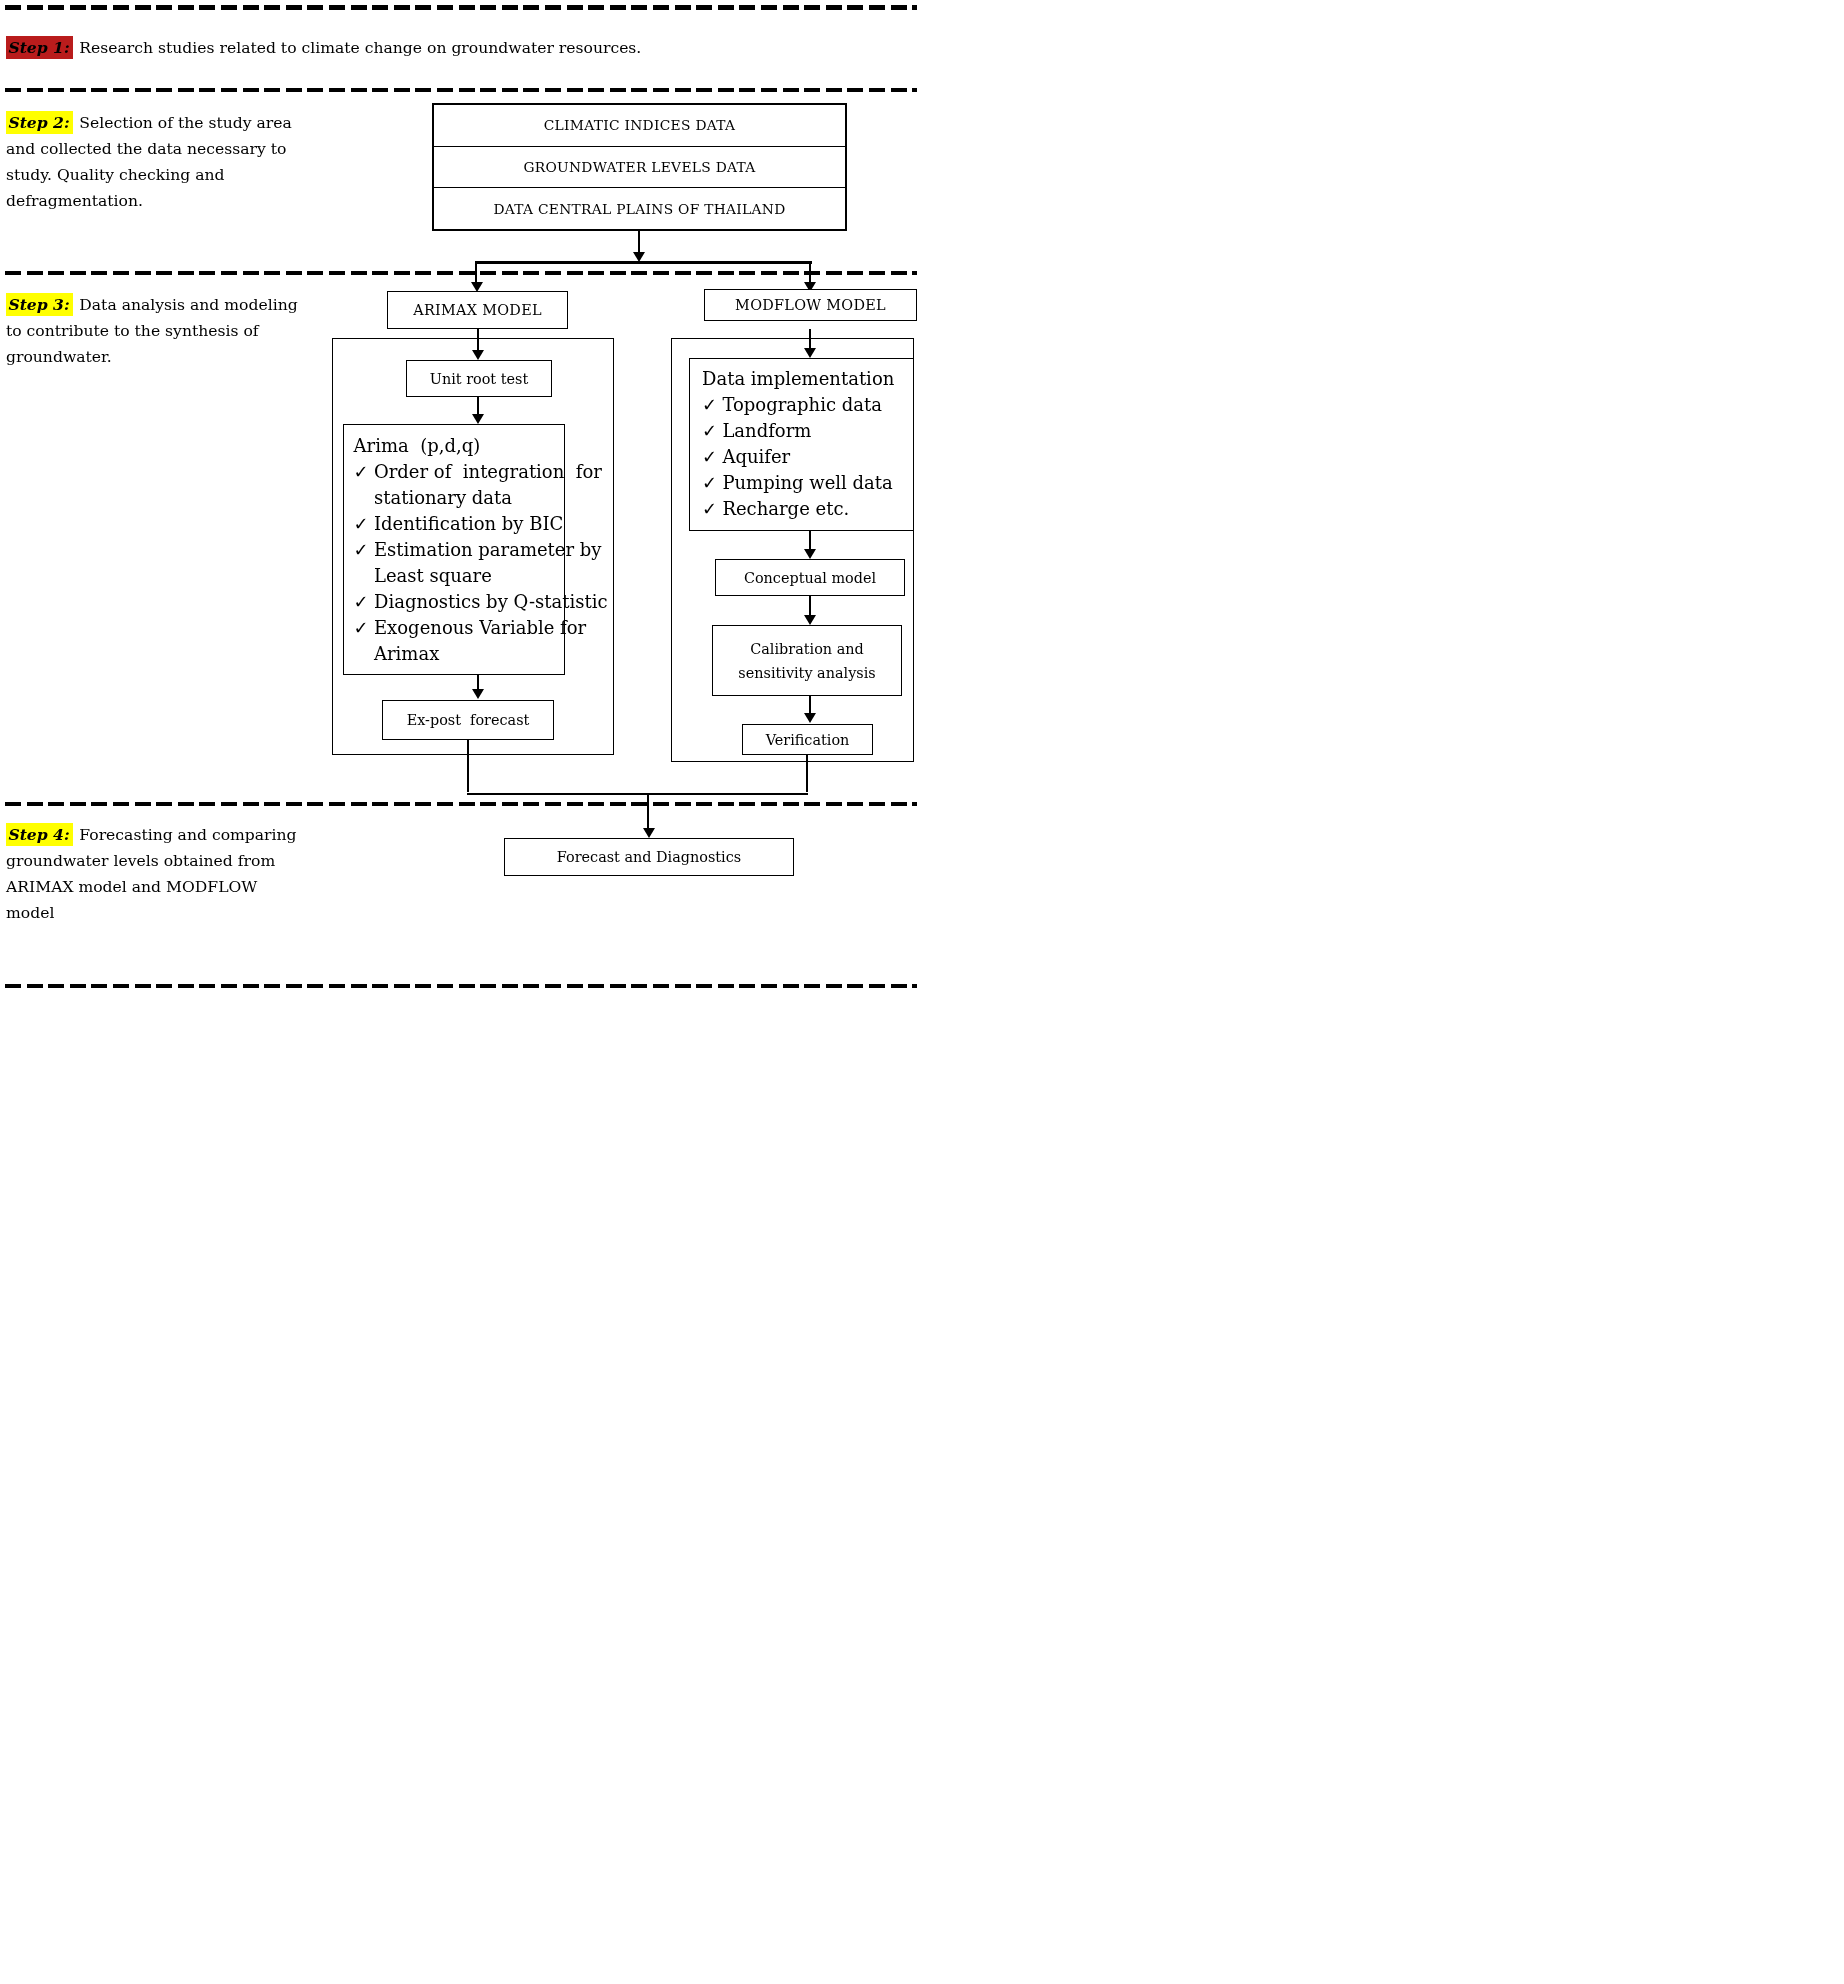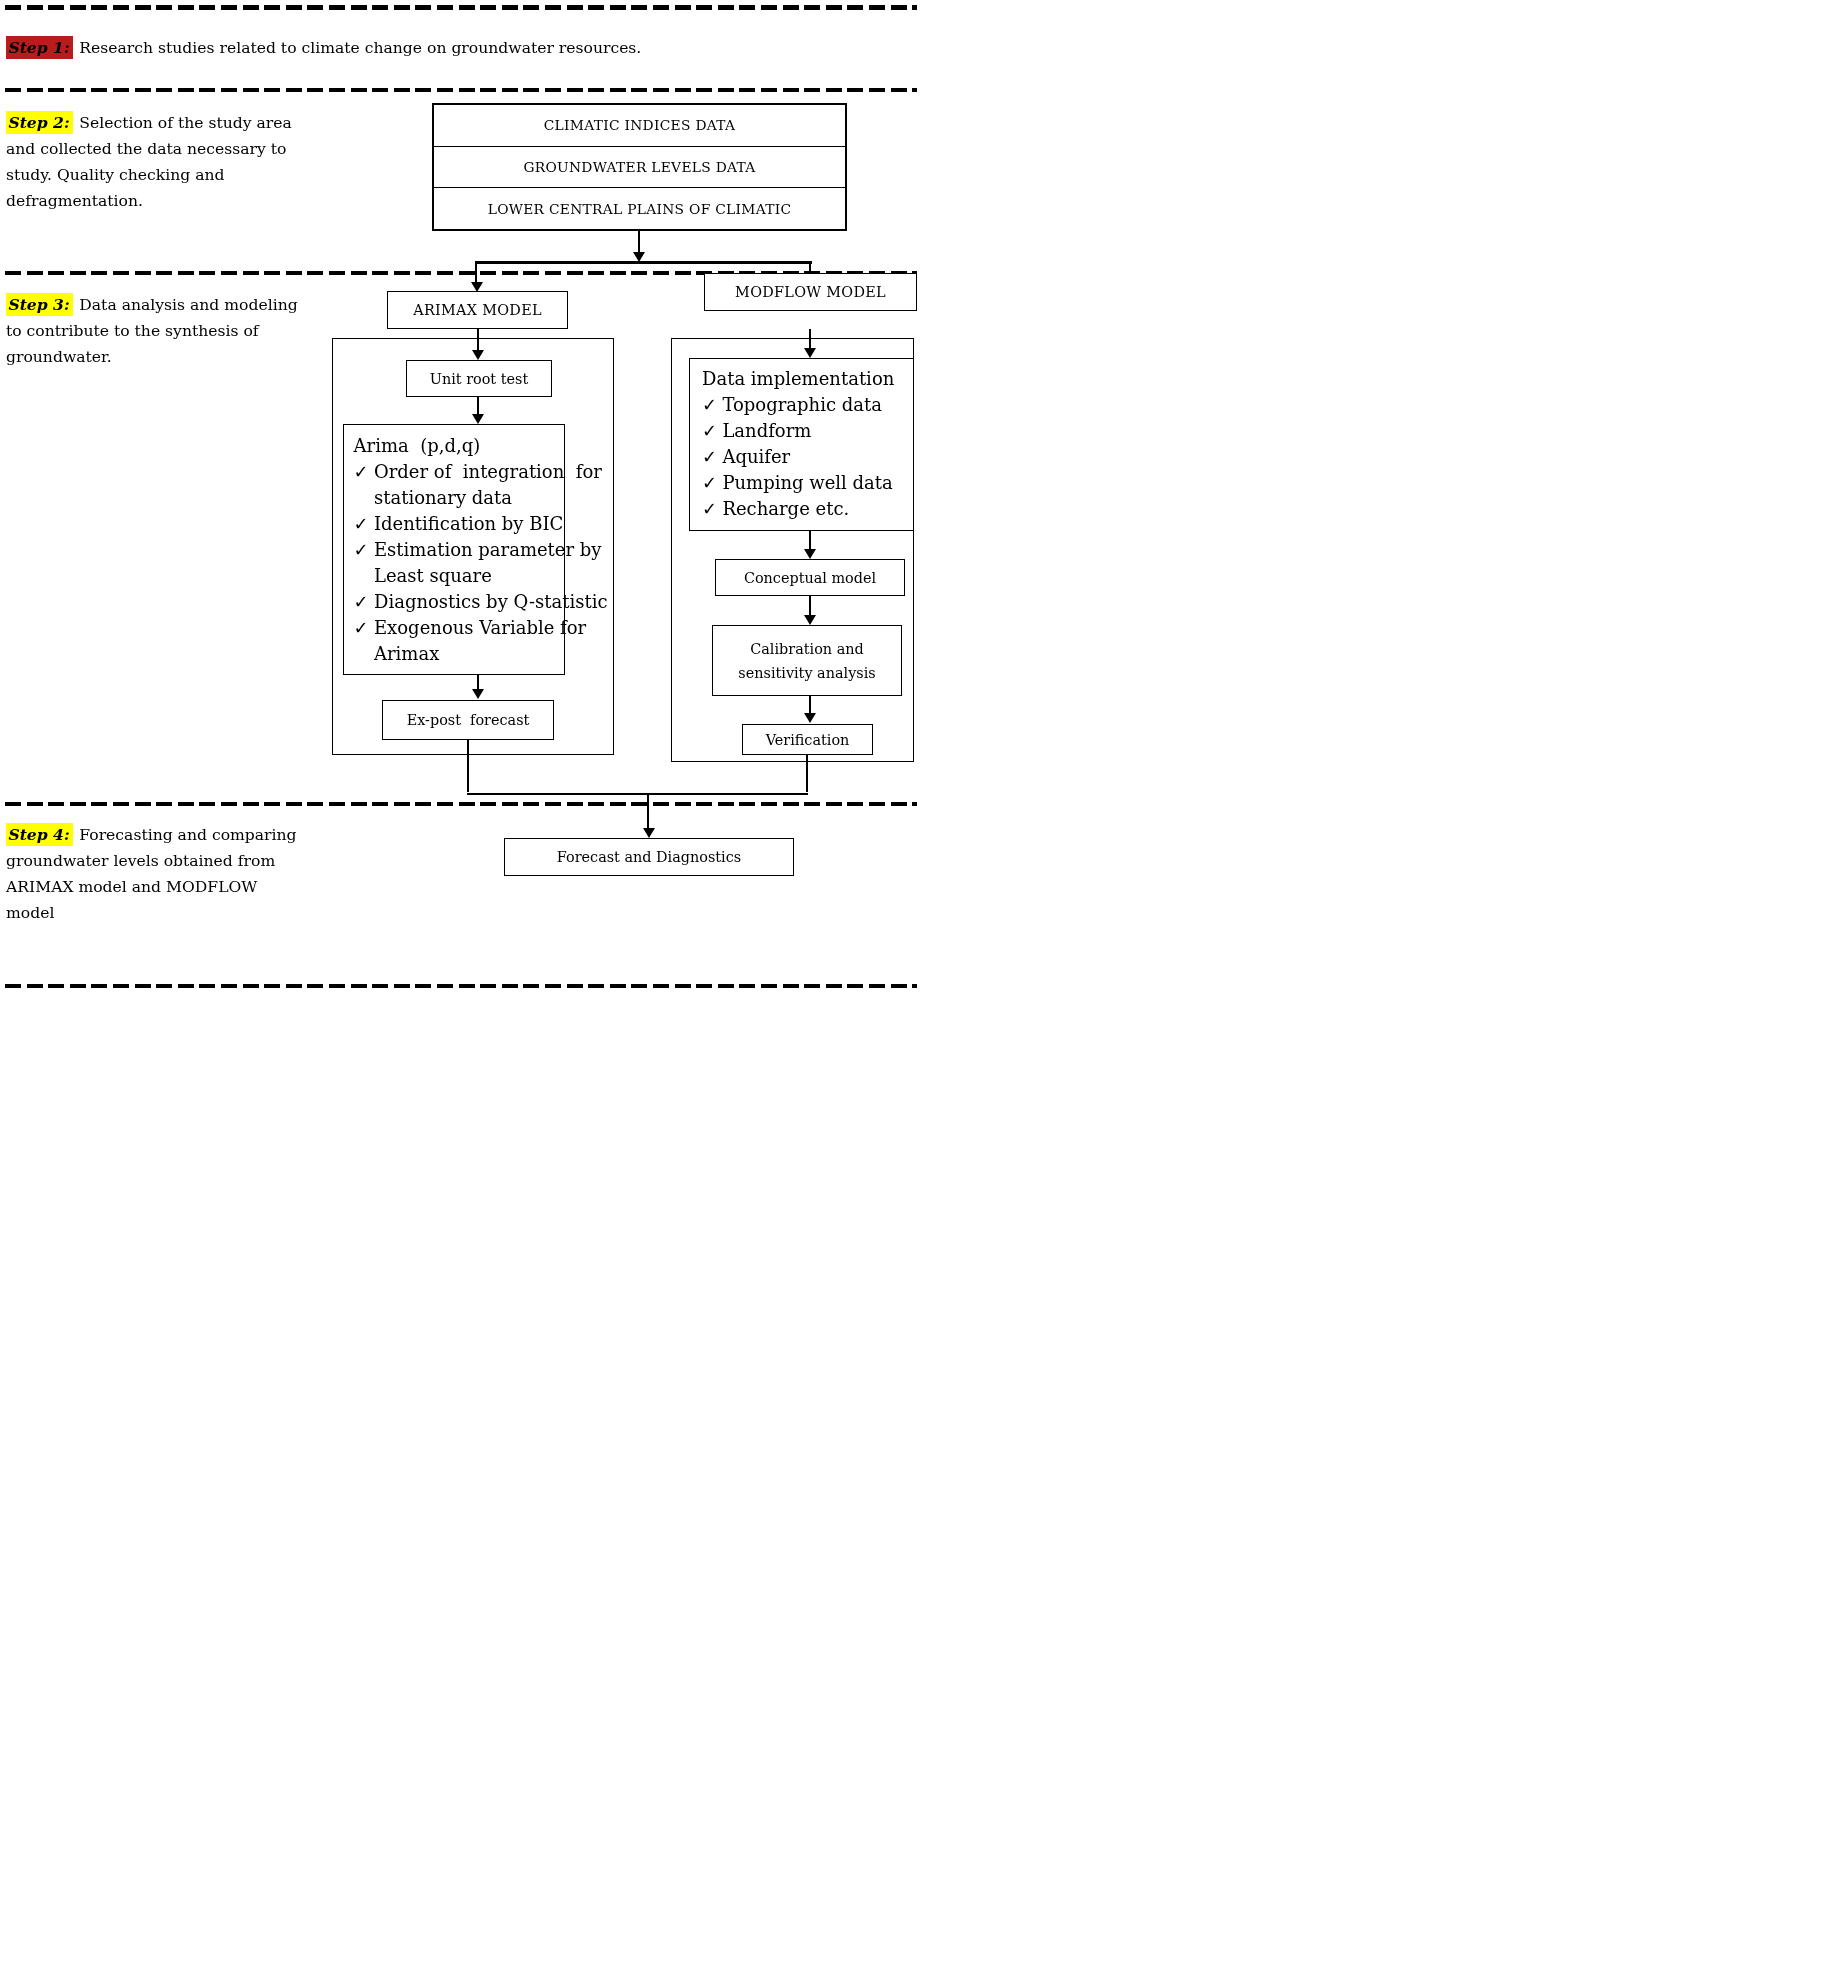--- a/index.html
+++ b/index.html
@@ -62,40 +62,40 @@
   <div class="step" style="top:110px">
     <div><span class="hl" style="background:#ffff00">Step 2:</span><span class="t">Selection of the study area</span></div>
     <div class="t">and collected the data necessary to</div>
     <div class="t">study. Quality checking and</div>
     <div class="t">defragmentation.</div>
   </div>
 
   <div class="box stack" style="left:432px;top:103px;width:415px;height:128px">
     <div class="srow">CLIMATIC INDICES DATA</div>
     <div class="srow">GROUNDWATER LEVELS DATA</div>
-    <div class="srow">LOWER CENTRAL PLAINS OF CLIMATIC</div>
+    <div class="srow">DATA CENTRAL PLAINS OF THAILAND</div>
   </div>
 
   <div class="vline" style="left:638px;top:230px;height:23px"></div>
   <div class="head" style="left:633px;top:252px"></div>
 
   <div class="hline thick" style="left:477px;top:261px;width:335px"></div>
   <div class="vline" style="left:475px;top:261px;height:21.6px"></div>
   <div class="head" style="left:471px;top:282px"></div>
   <div class="vline" style="left:809px;top:261px;height:21.6px"></div>
   <div class="head" style="left:804px;top:282px"></div>
 
   <div class="step" style="top:292px">
     <div><span class="hl" style="background:#ffff00">Step 3:</span><span class="t">Data analysis and modeling</span></div>
     <div class="t">to contribute to the synthesis of</div>
     <div class="t">groundwater.</div>
   </div>
 
   <div class="box cbox caps" style="left:387px;top:291px;width:181px;height:38px">ARIMAX MODEL</div>
-  <div class="box cbox caps" style="left:704px;top:273px;width:213px;height:38px">MODFLOW MODEL</div>
+  <div class="box cbox caps" style="left:704px;top:289px;width:213px;height:32px">MODFLOW MODEL</div>
 
   <div class="box" style="left:332px;top:338px;width:282px;height:417px"></div>
   <div class="box" style="left:671px;top:338px;width:243px;height:424px"></div>
 
   <div class="vline" style="left:477px;top:329px;height:22px"></div>
   <div class="head" style="left:472px;top:350px"></div>
   <div class="box cbox" style="left:406px;top:360px;width:146px;height:37px">Unit root test</div>
 
   <div class="vline" style="left:477px;top:397px;height:17.4px"></div>
   <div class="head" style="left:472px;top:414px"></div>

